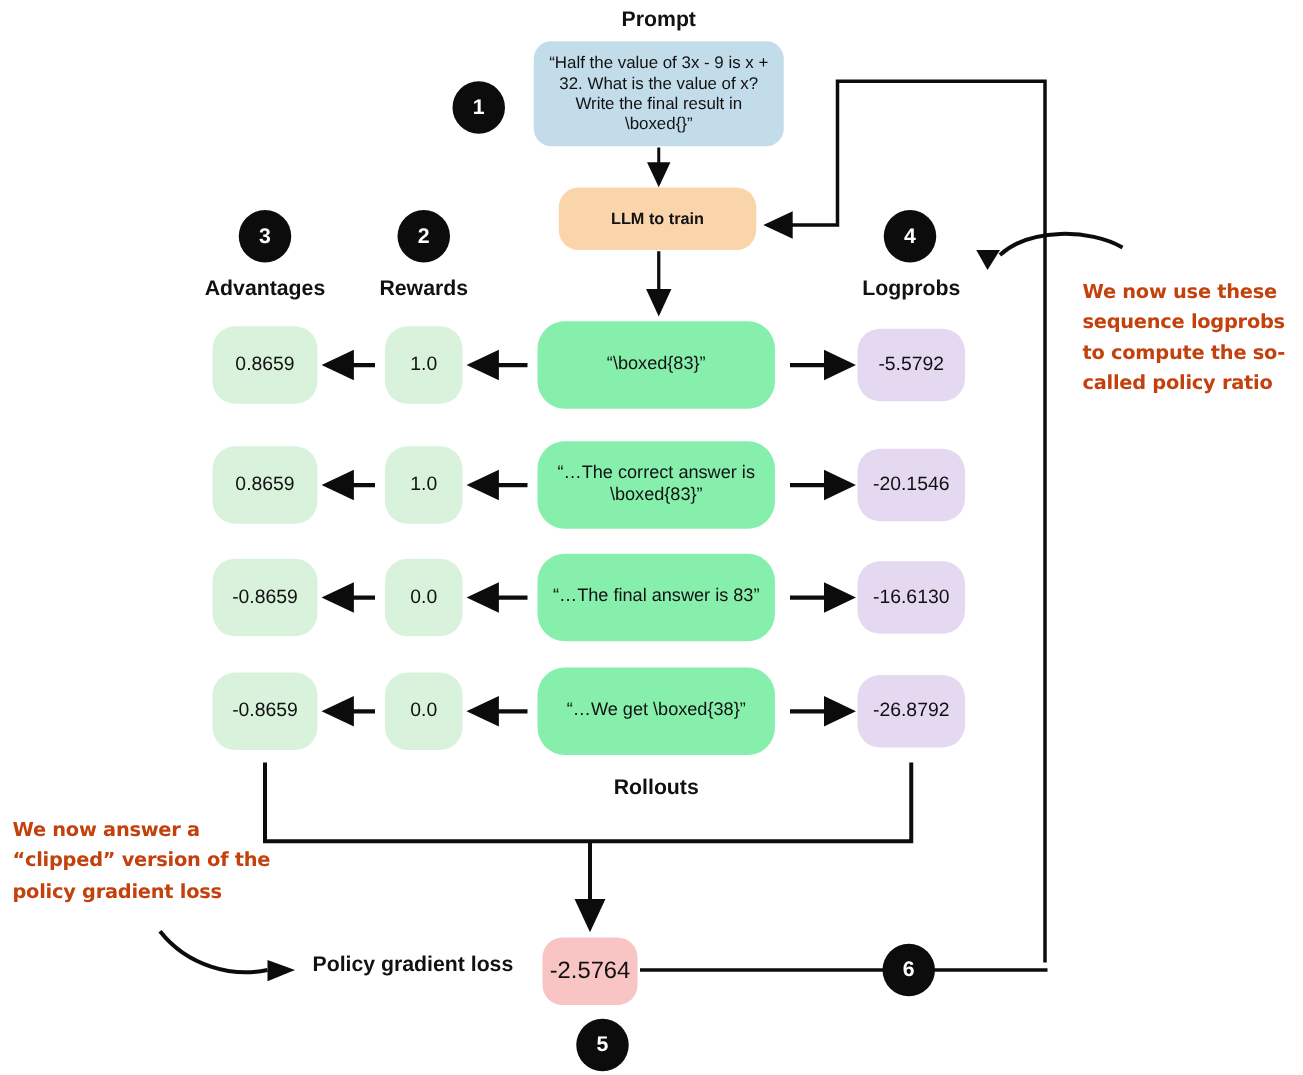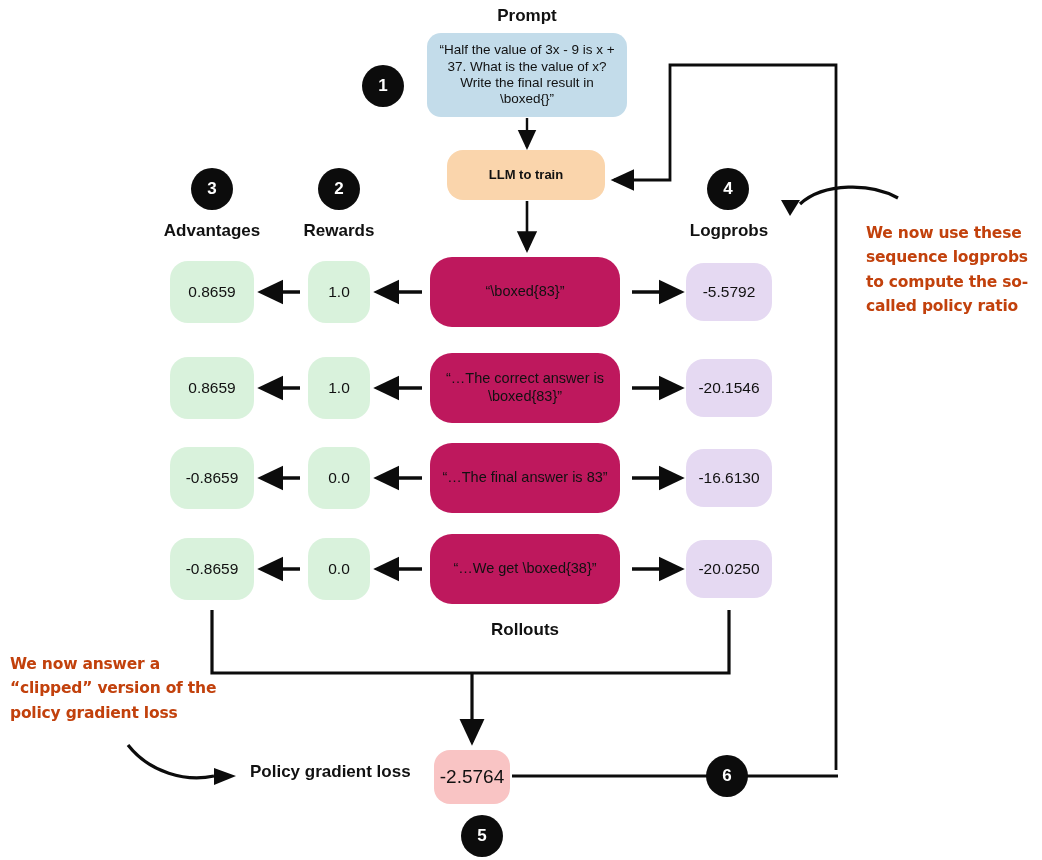--- a/index.html
+++ b/index.html
@@ -26,21 +26,21 @@
     background:#c3dcea;border-radius:14px;
     font-size:13.5px;padding:4px 8px;
   }
   .llm-box{
     left:447px;top:150px;width:158px;height:50px;
     background:#fad5ac;border-radius:16px;
     font-size:13px;font-weight:bold;
   }
   .rollout-box{
     width:190px;height:70px;left:430px;
-    background:#be185d;border-radius:22px;
+    background:#86efac;border-radius:22px;
     font-size:14.5px;padding:2px 10px;
   }
   .reward-box{
     width:62px;height:62px;left:308px;
     background:#d9f2dc;border-radius:18px;
     font-size:15.5px;
   }
   .advantage-box{
     width:84px;height:62px;left:170px;
     background:#d9f2dc;border-radius:18px;
@@ -144,42 +144,42 @@
   <div class="col-title" style="left:283px;top:221px;width:112px;">Rewards</div>
   <div class="col-title" style="left:668px;top:221px;width:122px;">Logprobs</div>
 
   <div class="badge" style="left:362px;top:65px;">1</div>
   <div class="badge" style="left:318px;top:168px;">2</div>
   <div class="badge" style="left:191px;top:168px;">3</div>
   <div class="badge" style="left:707px;top:168px;">4</div>
   <div class="badge" style="left:461px;top:815px;">5</div>
   <div class="badge" style="left:706px;top:755px;">6</div>
 
-  <div class="node prompt-box">“Half the value of 3x - 9 is  x + 37. What is the value of x? Write the final result in \boxed{}”</div>
+  <div class="node prompt-box">“Half the value of 3x - 9 is  x + 32. What is the value of x? Write the final result in \boxed{}”</div>
   <div class="node llm-box">LLM to train</div>
 
   <div class="node rollout-box" style="top:257px;">“\boxed{83}”</div>
   <div class="node rollout-box" style="top:353px;">“…The correct answer is \boxed{83}”</div>
   <div class="node rollout-box" style="top:443px;">“…The final answer is 83”</div>
   <div class="node rollout-box" style="top:534px;">“…We get \boxed{38}”</div>
 
   <div class="node reward-box" style="top:261px;">1.0</div>
   <div class="node reward-box" style="top:357px;">1.0</div>
   <div class="node reward-box" style="top:447px;">0.0</div>
   <div class="node reward-box" style="top:538px;">0.0</div>
 
   <div class="node advantage-box" style="top:261px;">0.8659</div>
   <div class="node advantage-box" style="top:357px;">0.8659</div>
   <div class="node advantage-box" style="top:447px;">-0.8659</div>
   <div class="node advantage-box" style="top:538px;">-0.8659</div>
 
   <div class="node logprob-box" style="top:263px;">-5.5792</div>
   <div class="node logprob-box" style="top:359px;">-20.1546</div>
   <div class="node logprob-box" style="top:449px;">-16.6130</div>
-  <div class="node logprob-box" style="top:540px;">-20.0250</div>
+  <div class="node logprob-box" style="top:540px;">-26.8792</div>
 
   <div class="pgl-label">Policy gradient loss</div>
   <div class="node loss-box">-2.5764</div>
 
   <div class="note note-right">We now use these sequence logprobs to compute the so-called policy ratio</div>
   <div class="note note-left">We now answer a “clipped” version of the policy gradient loss</div>
 
 </div>
 
 </body></html>

